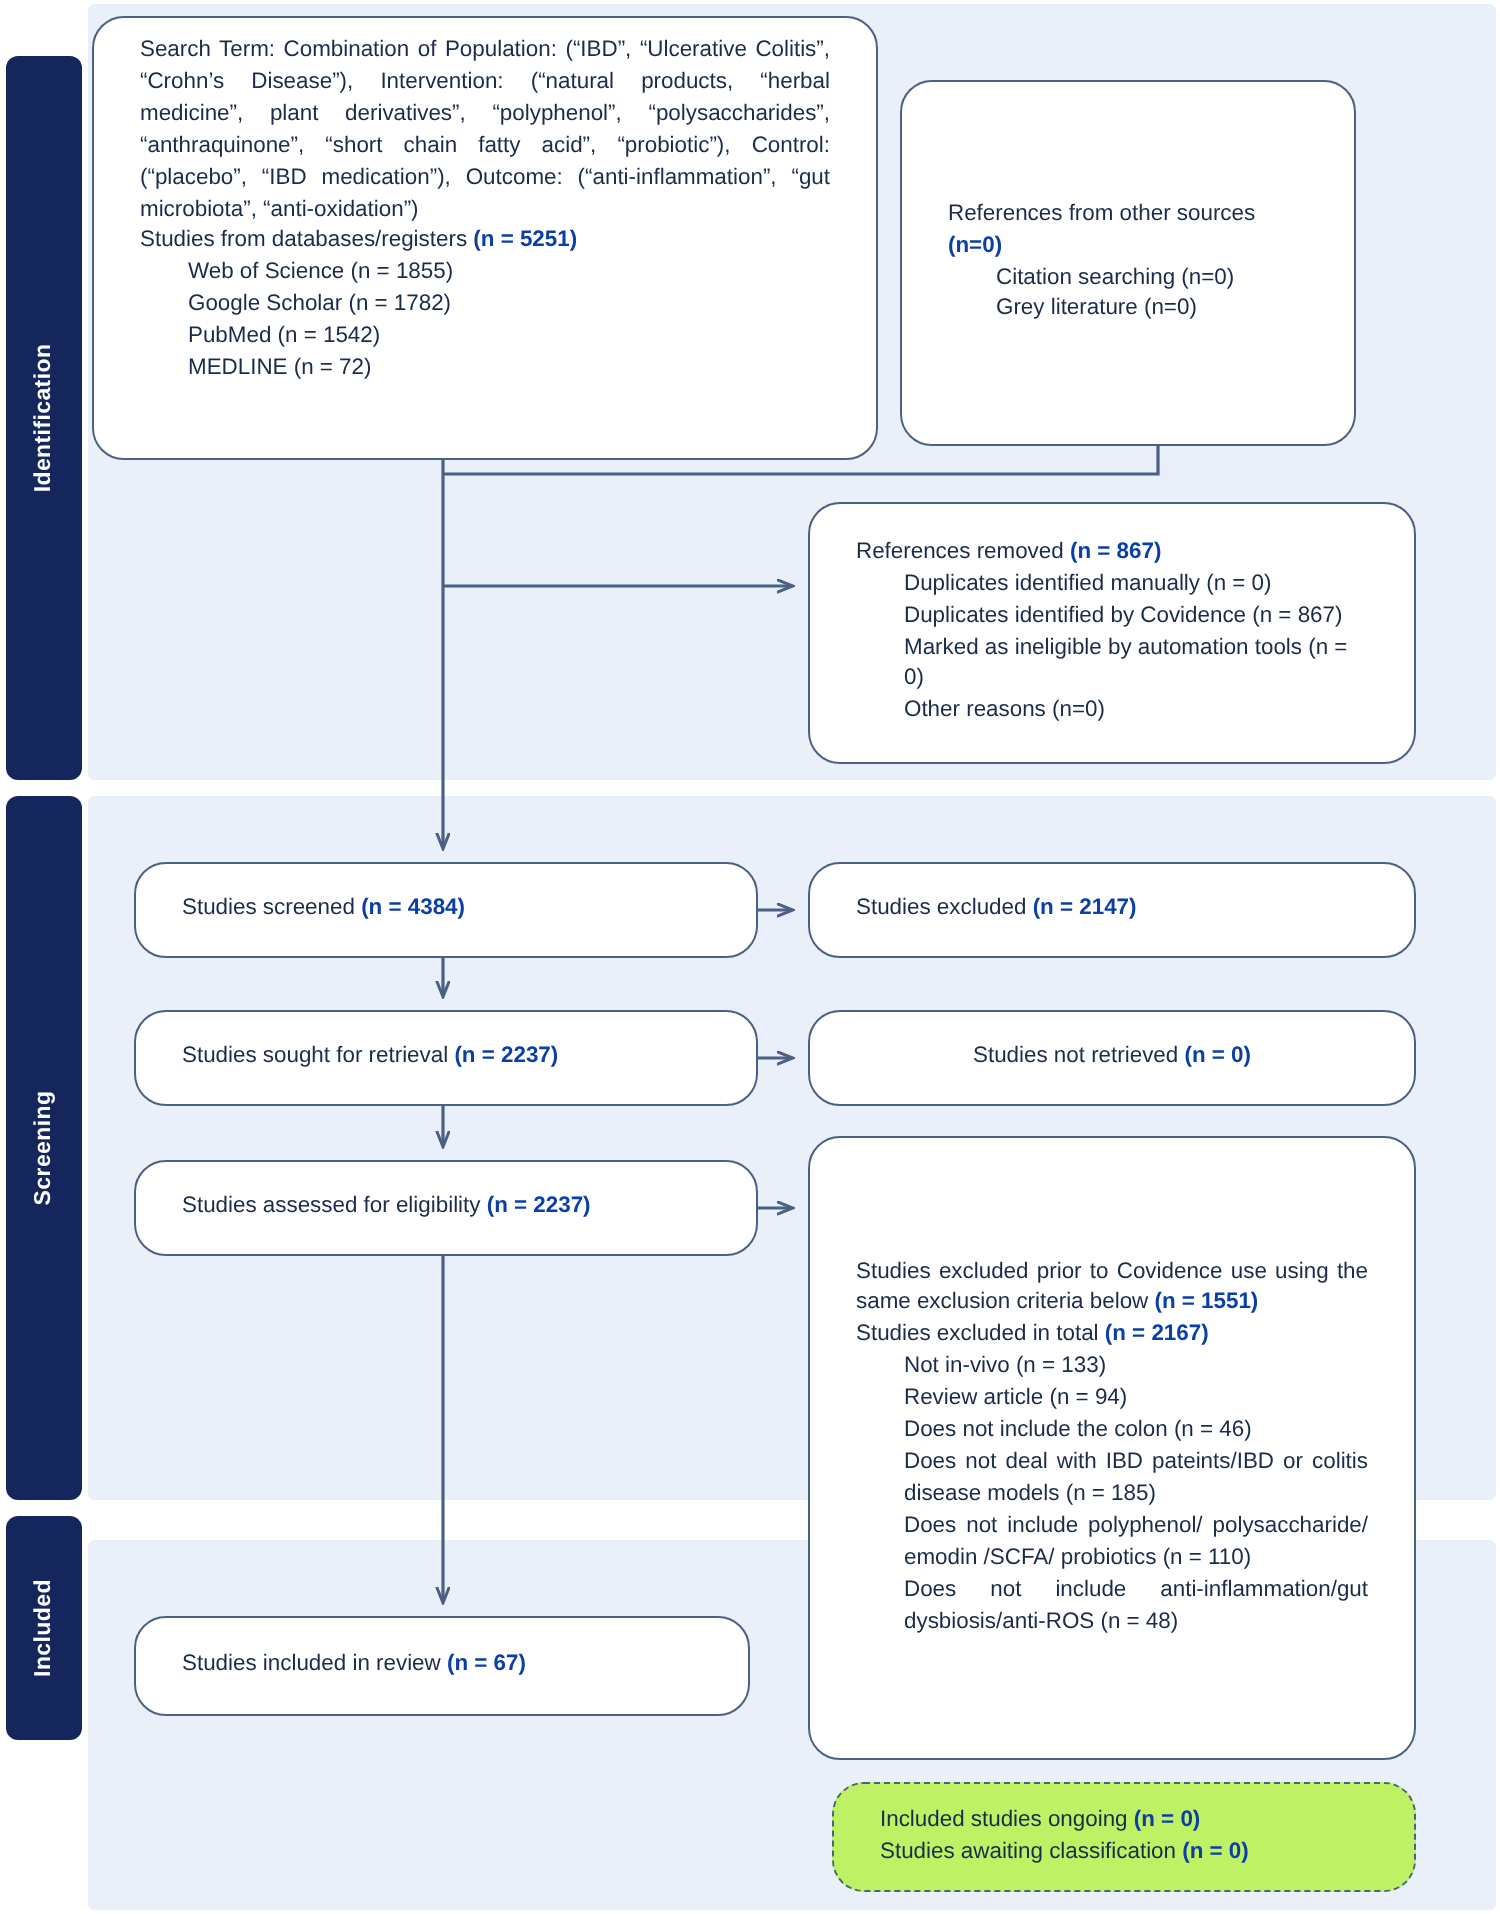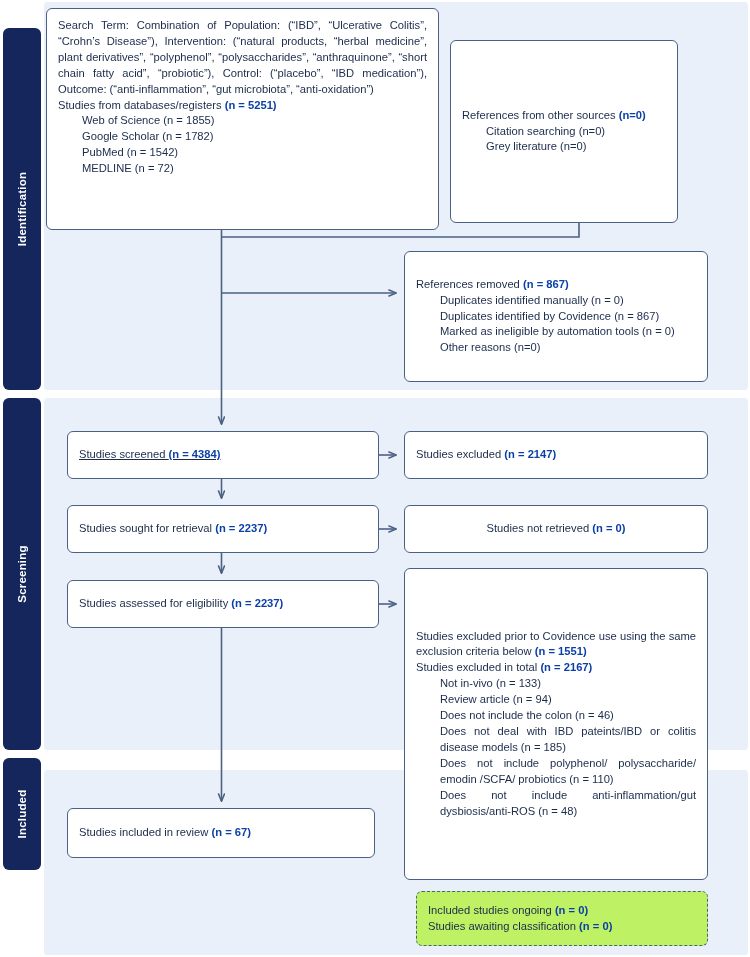--- a/index.html
+++ b/index.html
@@ -52,22 +52,22 @@
   }
   .stage.identification { top: 28px;  height: 362px; }
   .stage.screening      { top: 398px; height: 352px; }
   .stage.included       { top: 758px; height: 112px; }
 
   
   .box {
     position: absolute;
     background: #ffffff;
     border: 1.6px solid #4b6183;
-    border-radius: 6px;
-    padding: 9px 11px;
+    border-radius: 16px;
+    padding: 9px 23px;
     font-size: 11.2px;
     line-height: 1.42;
     color: #1b2b4b;
   }
   .box.dashed {
     border-style: dashed;
     border-width: 1.6px;
     background: #bef264;
   }
   .box.center-v {
@@ -77,21 +77,21 @@
   .box p { margin: 0; }
   .box .just { text-align: justify; text-align-last: left; }
   .box .indent { padding-left: 24px; display: block; }
   .box .indent2 { padding-left: 24px; display: block; text-align: justify; text-indent: 0; }
   b, .n { color: #0b3fa8; font-weight: bold; }
 
   
   #box-search        { left: 46px;  top: 8px;   width: 393px; height: 222px; }
   #box-othersources  { left: 450px; top: 40px;  width: 228px; height: 183px; }
   #box-removed       { left: 404px; top: 251px; width: 304px; height: 131px; }
-  #box-screened      { left: 67px;  top: 431px; width: 312px; height: 48px; text-decoration: underline;  }
+  #box-screened      { left: 67px;  top: 431px; width: 312px; height: 48px;  }
   #box-excluded      { left: 404px; top: 431px; width: 304px; height: 48px;  }
   #box-sought        { left: 67px;  top: 505px; width: 312px; height: 48px;  }
   #box-notretrieved  { left: 404px; top: 505px; width: 304px; height: 48px; justify-content: center;  }
   #box-assessed      { left: 67px;  top: 580px; width: 312px; height: 48px;  }
   #box-exclreasons   { left: 404px; top: 568px; width: 304px; height: 312px; }
   #box-included      { left: 67px;  top: 808px; width: 308px; height: 50px;  }
   #box-ongoing       { left: 416px; top: 891px; width: 292px; height: 55px;  }
 
   
   #wires { position: absolute; left: 0; top: 0; width: 750px; height: 957px; pointer-events: none; }

